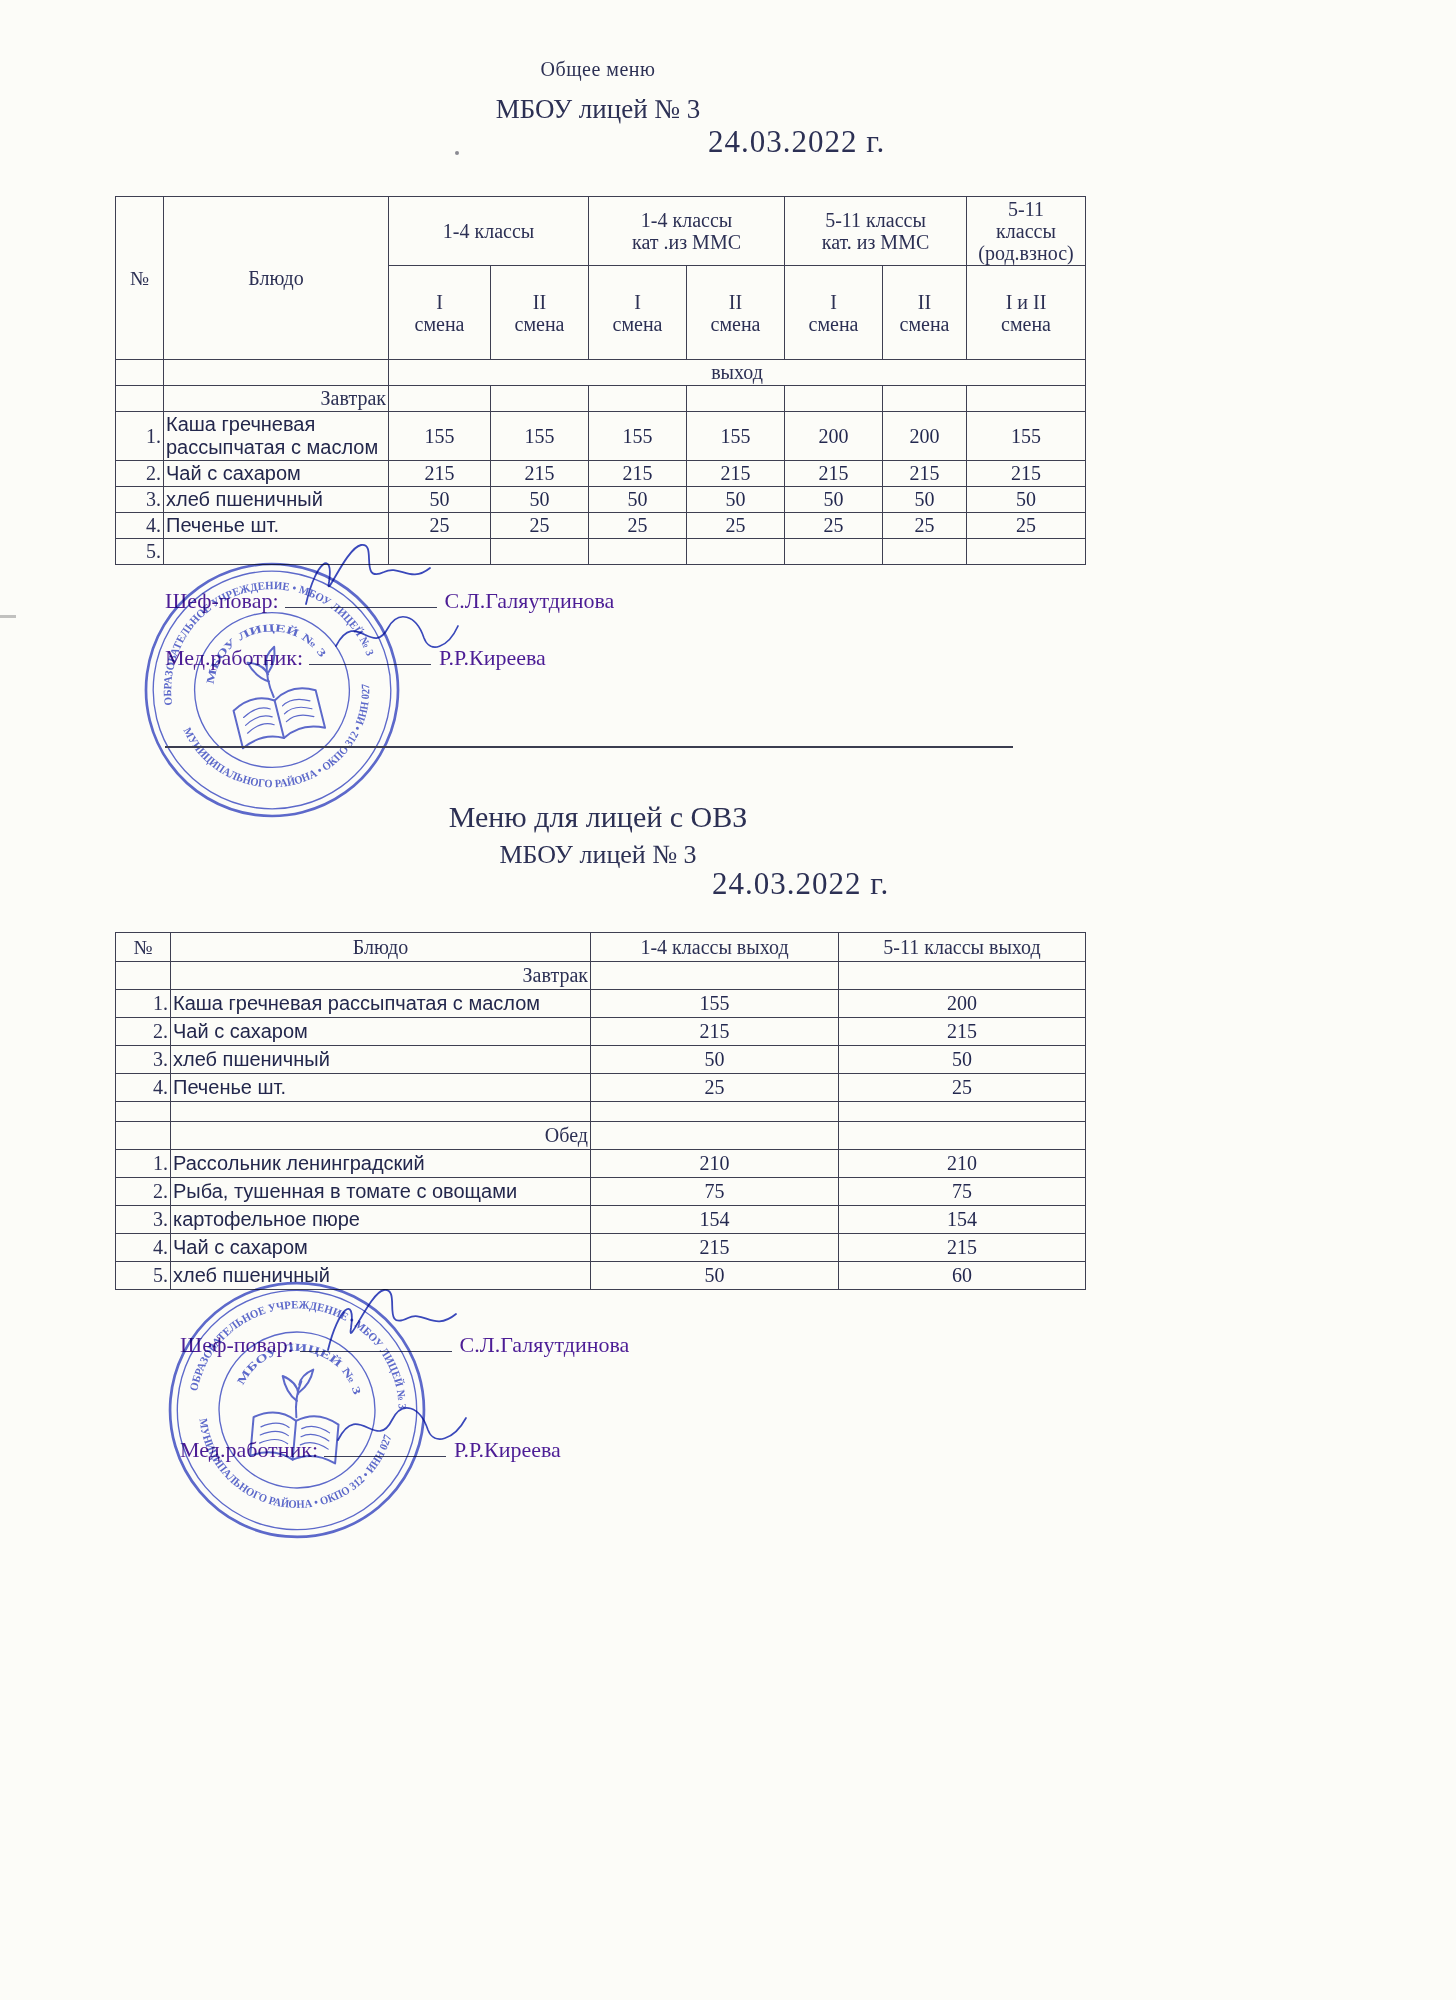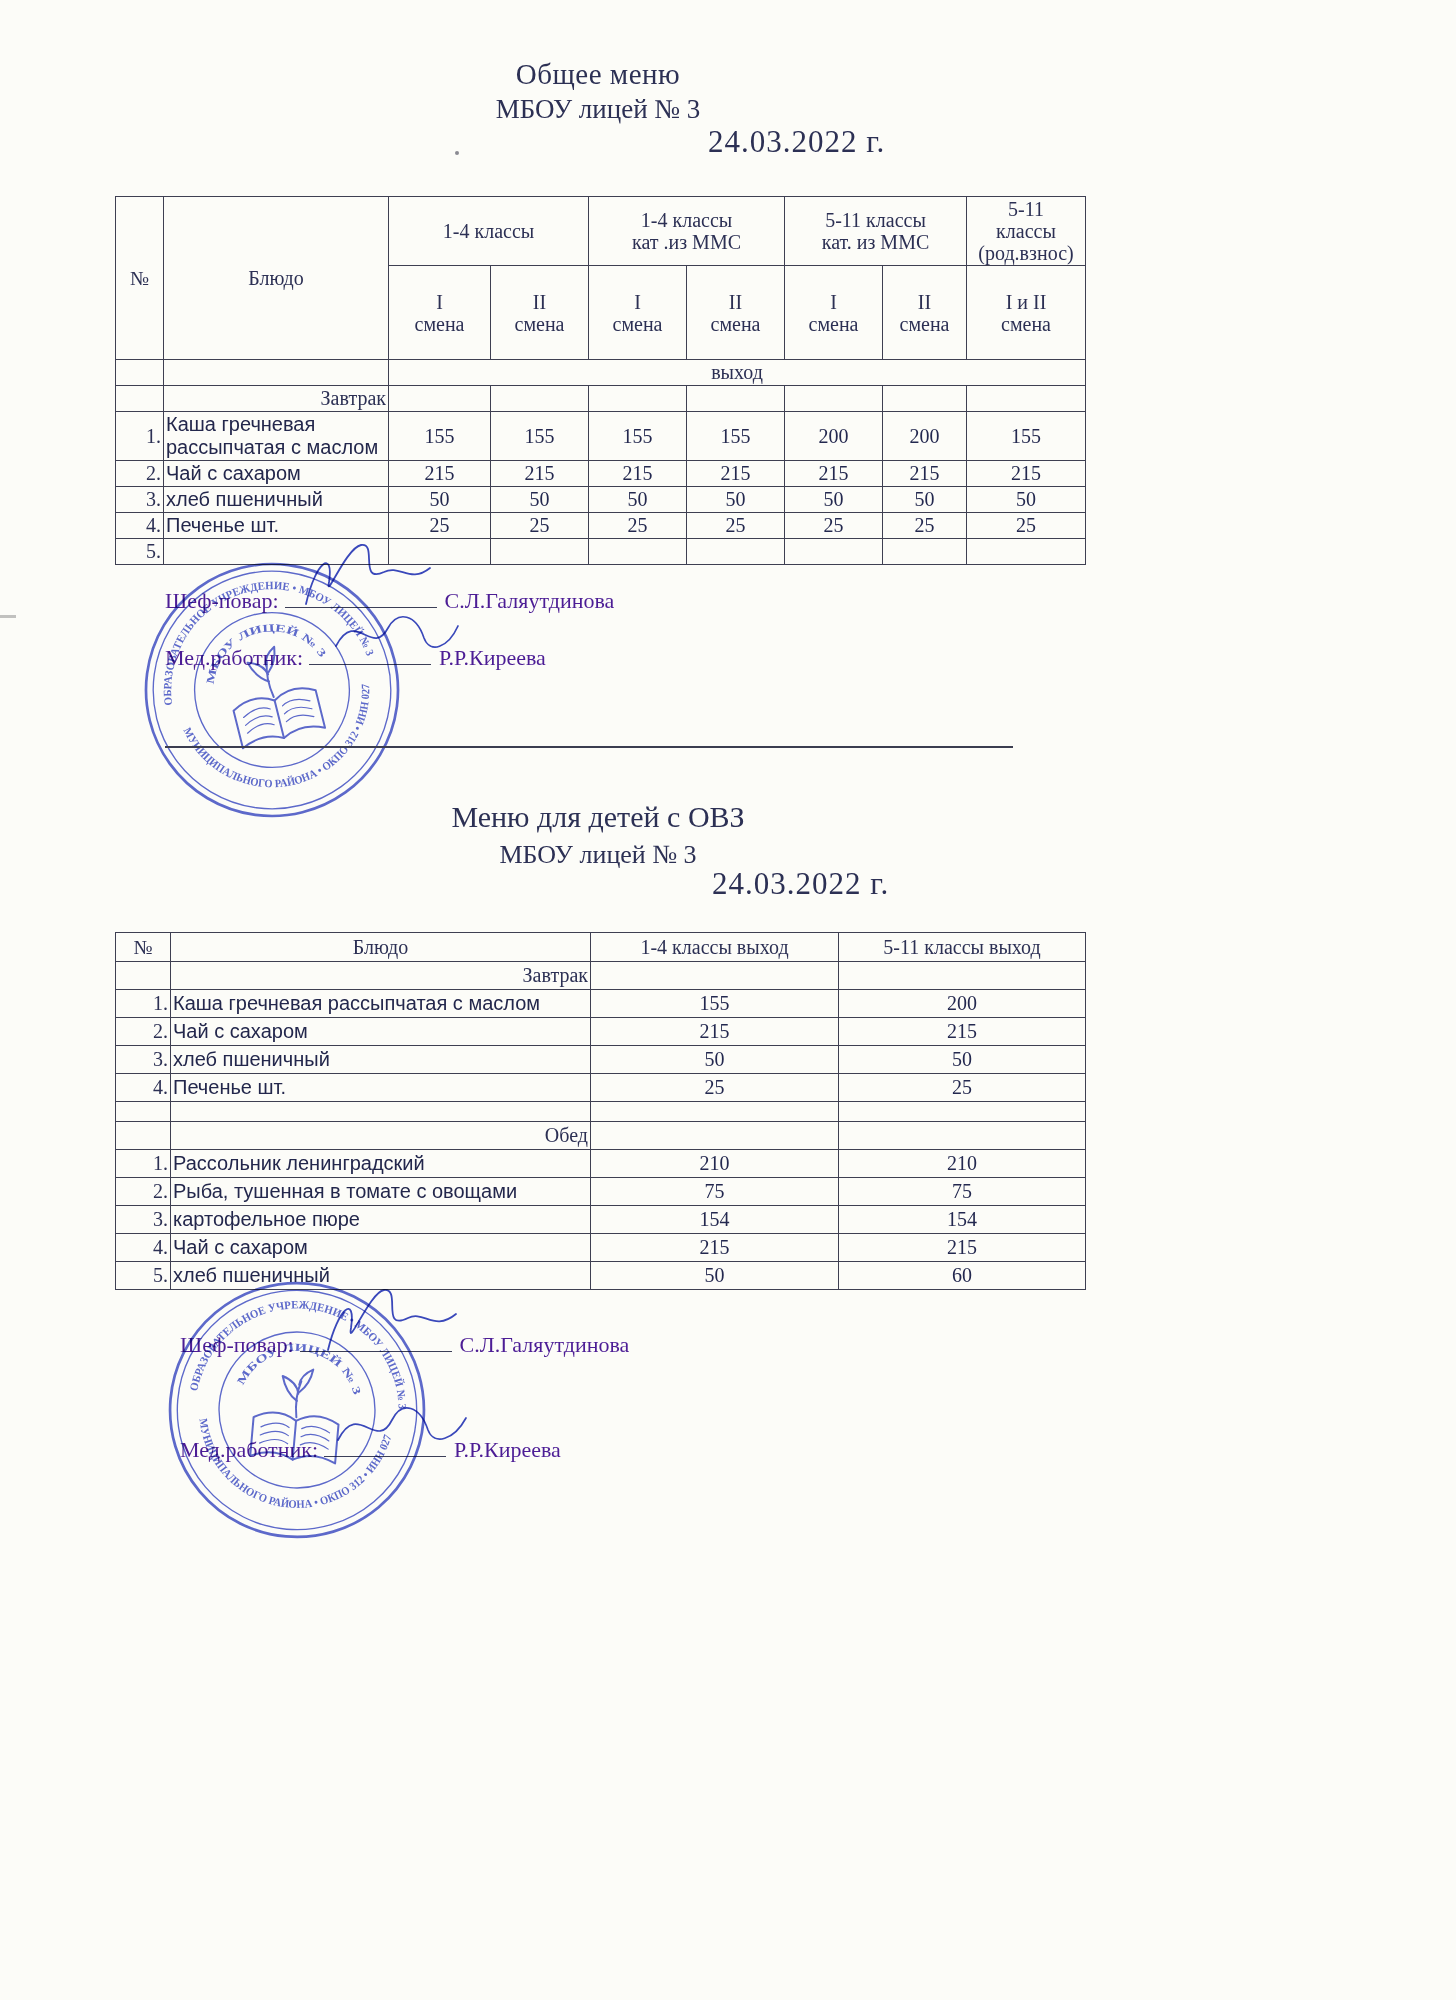--- a/index.html
+++ b/index.html
@@ -3,21 +3,21 @@
 <meta charset="utf-8">
 <style>
   * { margin:0; padding:0; box-sizing:border-box; }
   html,body { background:#e9e9e5; }
   .page {
     position:relative; width:1456px; height:2000px;
     background:#fcfcf8; overflow:hidden;
     font-family:"Liberation Serif", serif; color:#2c3054;
   }
   .title-center { position:absolute; left:0; width:1196px; text-align:center; }
-  .doc-title { font-size:29px; letter-spacing:.5px; }
+  .doc-title { font-size:20px; letter-spacing:.5px; }
   .doc-subtitle { font-size:27px; }
   .doc-date { position:absolute; font-size:31px; letter-spacing:1px; }
 
   
   .tbl-wrap { position:absolute; left:115px; width:970px; }
   table.menu { border-collapse:collapse; table-layout:fixed; width:100%; }
   .menu th, .menu td {
     border:1.6px solid #3e3f52; font-weight:normal; overflow:hidden;
     font-size:20px; vertical-align:middle; padding:1px 2px;
   }
@@ -225,21 +225,21 @@
     <path d="M150 158 Q146 136 152 118"></path>
     <path d="M149 140 Q136 132 131 114 Q147 119 150 132"></path>
     <path d="M151 130 Q162 120 164 104 Q151 111 150 122"></path>
   </g>
 </svg>
     </div>
 
   <div class="separator-line" style="left:165px; top:746px; width:848px"></div>
   <div class="scan-dash"></div>
 
-  <div class="title-center" style="top:800px; font-size:30px">Меню для детей с ОВЗ</div>
+  <div class="title-center" style="top:800px; font-size:30px">Меню для лицей с ОВЗ</div>
   <div class="title-center" style="top:840px; font-size:26px">МБОУ лицей № 3</div>
   <div class="doc-date" style="left:712px; top:866px">24.03.2022 г.</div>
 
   <div class="tbl-wrap" style="top:932px">
     <table class="menu" id="table2">
       <colgroup>
         <col style="width:55px">
           <col style="width:420px">
         <col style="width:248px">
           <col style="width:247px">

